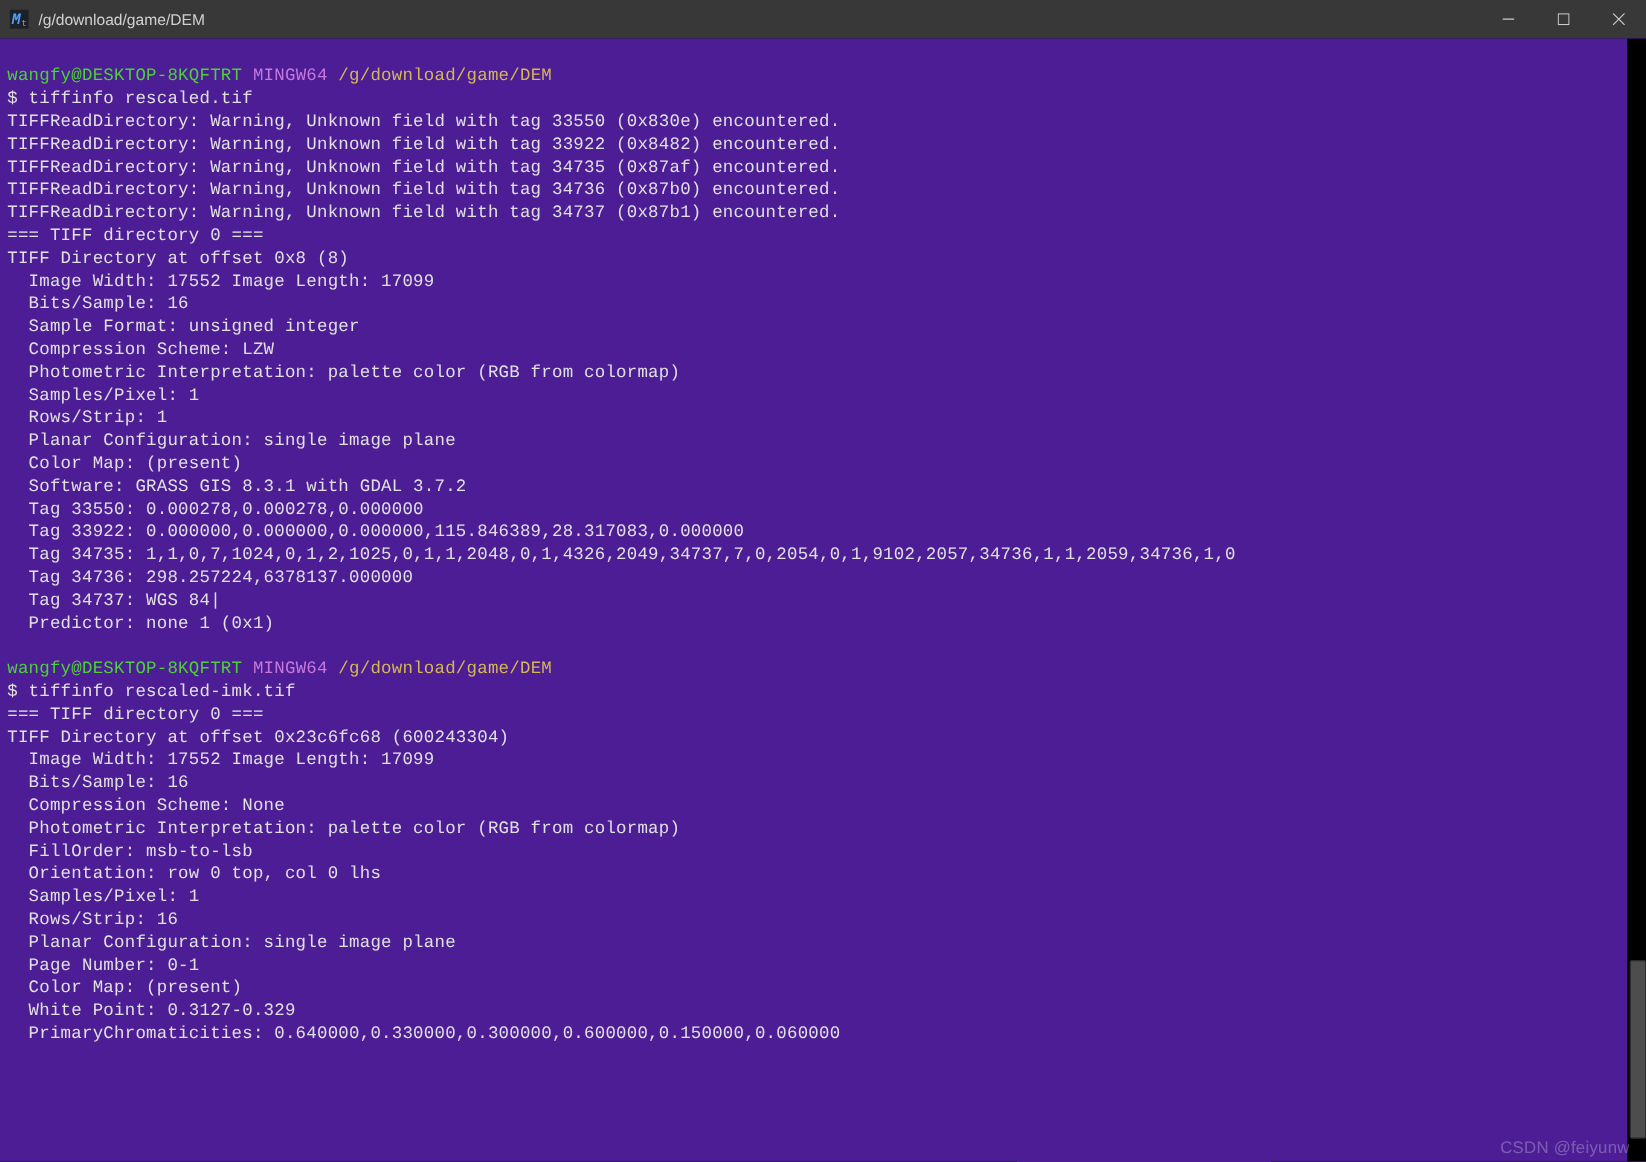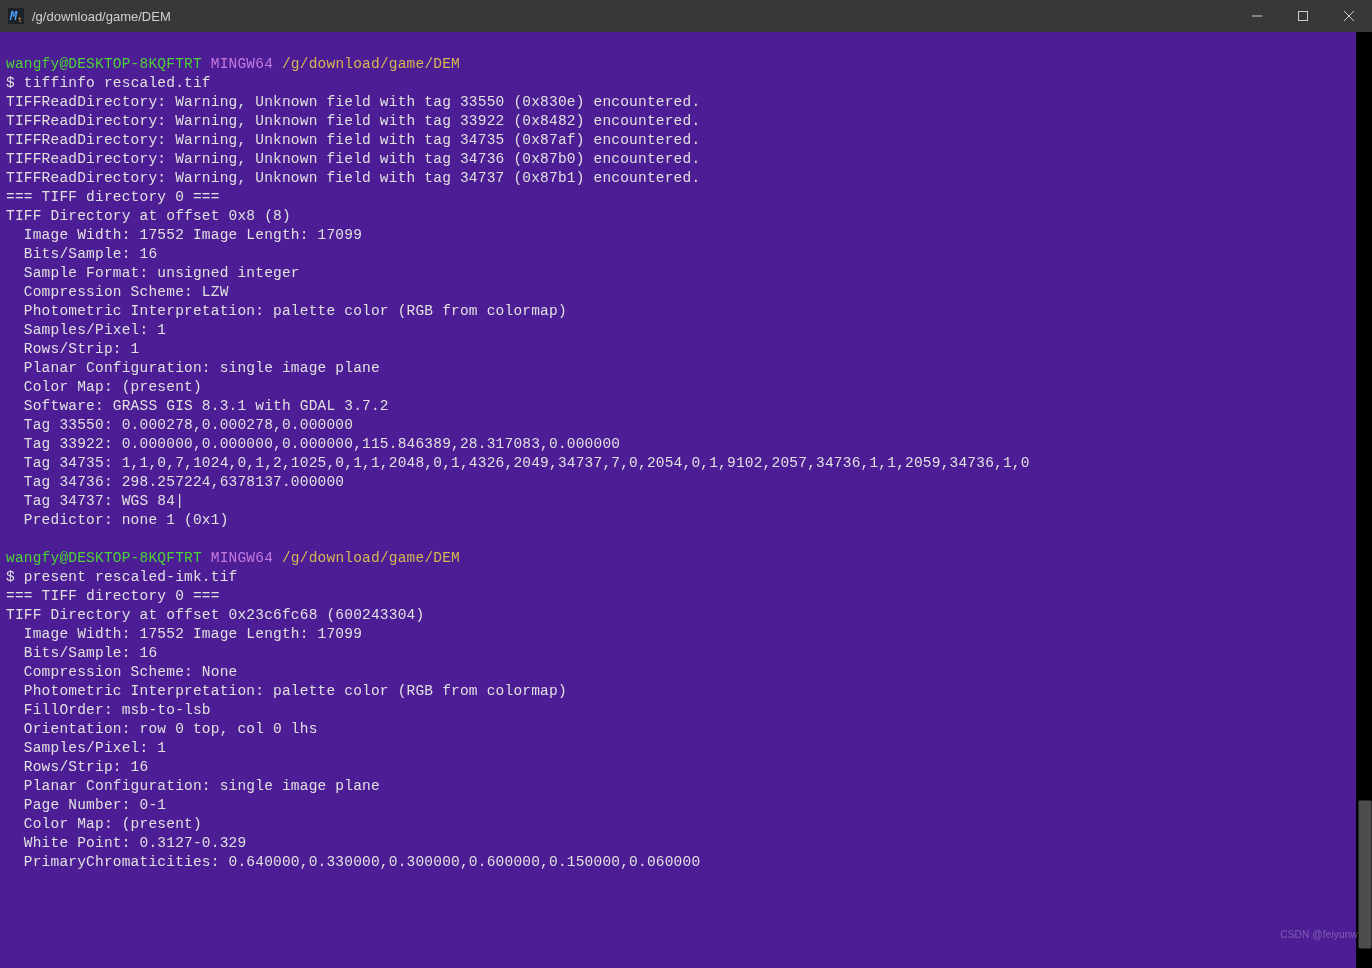--- a/index.html
+++ b/index.html
@@ -65,24 +65,24 @@
       border-radius: 2px;
     }
     .user { color: #4cd137; }
     .sys  { color: #c678dd; }
     .path { color: #d5b851; }
     .cmd  { color: #e0e0e0; }
     .out  { color: #e0e0e0; }
     .watermark {
       position: absolute;
       right: 14px;
-      bottom: 24px;
+      bottom: 2px;
       color: rgba(255,255,255,0.28);
       font-family: "Segoe UI", sans-serif;
-      font-size: 10px;
+      font-size: 14px;
       pointer-events: none;
     }
   </style>
 </head>
 <body>
 
 <div class="titlebar">
   <span class="icon">
     <svg width="16" height="16" viewBox="0 0 16 16">
       <rect x="0" y="0" width="16" height="16" fill="#1d2027"></rect>
@@ -130,21 +130,21 @@
   Color Map: (present)
   Software: GRASS GIS 8.3.1 with GDAL 3.7.2
   Tag 33550: 0.000278,0.000278,0.000000
   Tag 33922: 0.000000,0.000000,0.000000,115.846389,28.317083,0.000000
   Tag 34735: 1,1,0,7,1024,0,1,2,1025,0,1,1,2048,0,1,4326,2049,34737,7,0,2054,0,1,9102,2057,34736,1,1,2059,34736,1,0
   Tag 34736: 298.257224,6378137.000000
   Tag 34737: WGS 84|
   Predictor: none 1 (0x1)
 </span>
 <span><span class="user">wangfy@DESKTOP-8KQFTRT</span> <span class="sys">MINGW64</span> <span class="path">/g/download/game/DEM</span></span>
-<span><span class="cmd">$</span> <span class="cmd">present rescaled-imk.tif</span></span>
+<span><span class="cmd">$</span> <span class="cmd">tiffinfo rescaled-imk.tif</span></span>
 <span class="out" id="out2">=== TIFF directory 0 ===
 TIFF Directory at offset 0x23c6fc68 (600243304)
   Image Width: 17552 Image Length: 17099
   Bits/Sample: 16
   Compression Scheme: None
   Photometric Interpretation: palette color (RGB from colormap)
   FillOrder: msb-to-lsb
   Orientation: row 0 top, col 0 lhs
   Samples/Pixel: 1
   Rows/Strip: 16

